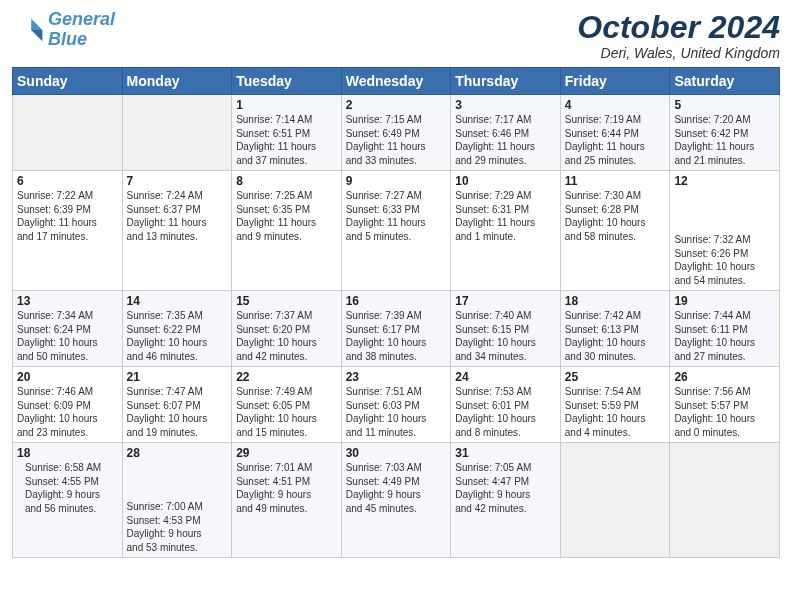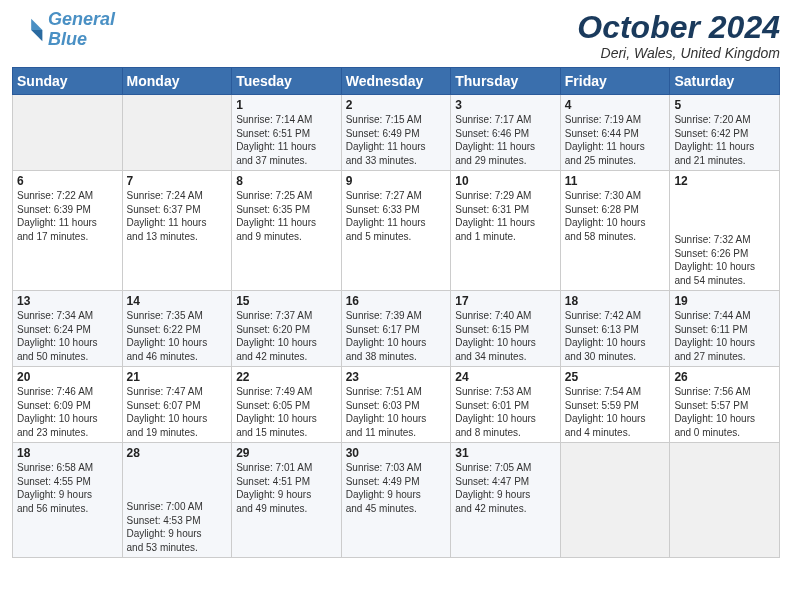--- a/index.html
+++ b/index.html
@@ -322,21 +322,21 @@
             <span class="day-num">26</span>
             <div class="cell-info" style="white-space: pre-line;">Sunrise: 7:56 AM
 Sunset: 5:57 PM
 Daylight: 10 hours
 and 0 minutes.</div>
           </td>
         </tr>
         <tr>
           <td>
             <span class="day-num">18</span>
-            <div class="cell-info" style="white-space: pre-line;">Sunrise: 6:58 AM
+            <div class="cell-info" style="white-space: pre-line; margin-left: 8px;">Sunrise: 6:58 AM
 Sunset: 4:55 PM
 Daylight: 9 hours
 and 56 minutes.</div>
           </td>
           <td>
             <span class="day-num">28</span>
             <div class="cell-info" style="white-space: pre-line; margin-top: 40px;">Sunrise: 7:00 AM
 Sunset: 4:53 PM
 Daylight: 9 hours
 and 53 minutes.</div>

